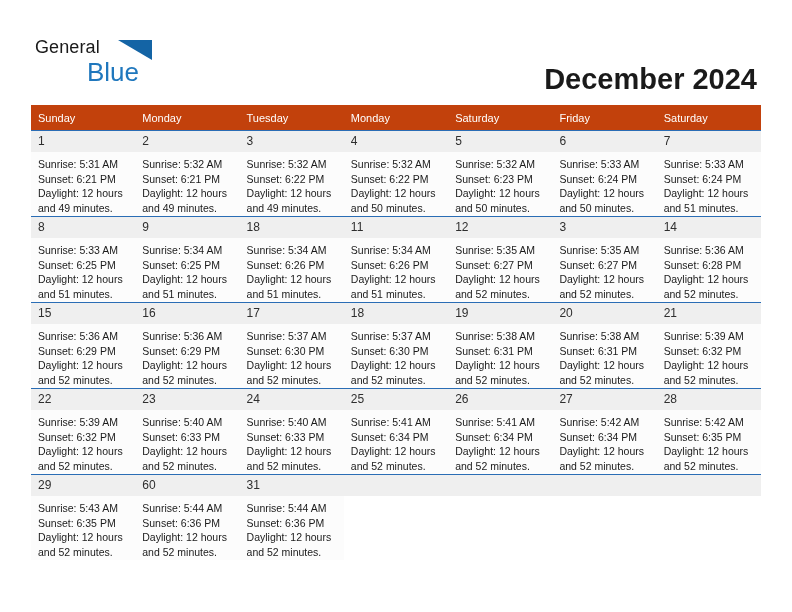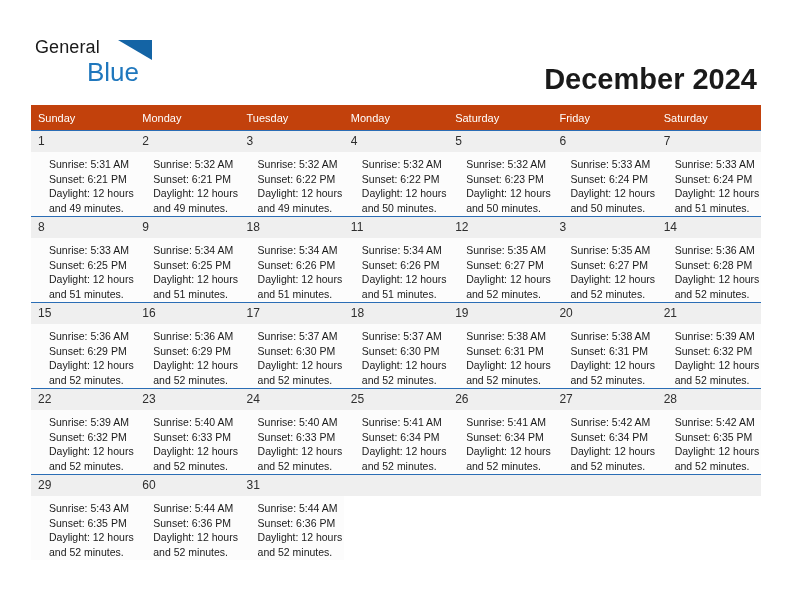--- a/index.html
+++ b/index.html
@@ -132,21 +132,20 @@
     padding: 3px 0 4px 7px;
     height: 14px;
     line-height: 14px;
   }
   .daynum.blank {
     color: transparent;
   }
 
   .cell-body {
     padding: 5px 6px 0 7px;
-    margin-left: 11px;
   }
   .cell-line {
     font-size: 10.5px;
     line-height: 14.6px;
     color: #1a1a1a;
     white-space: nowrap;
   }
 </style>
 </head>
 <body>

